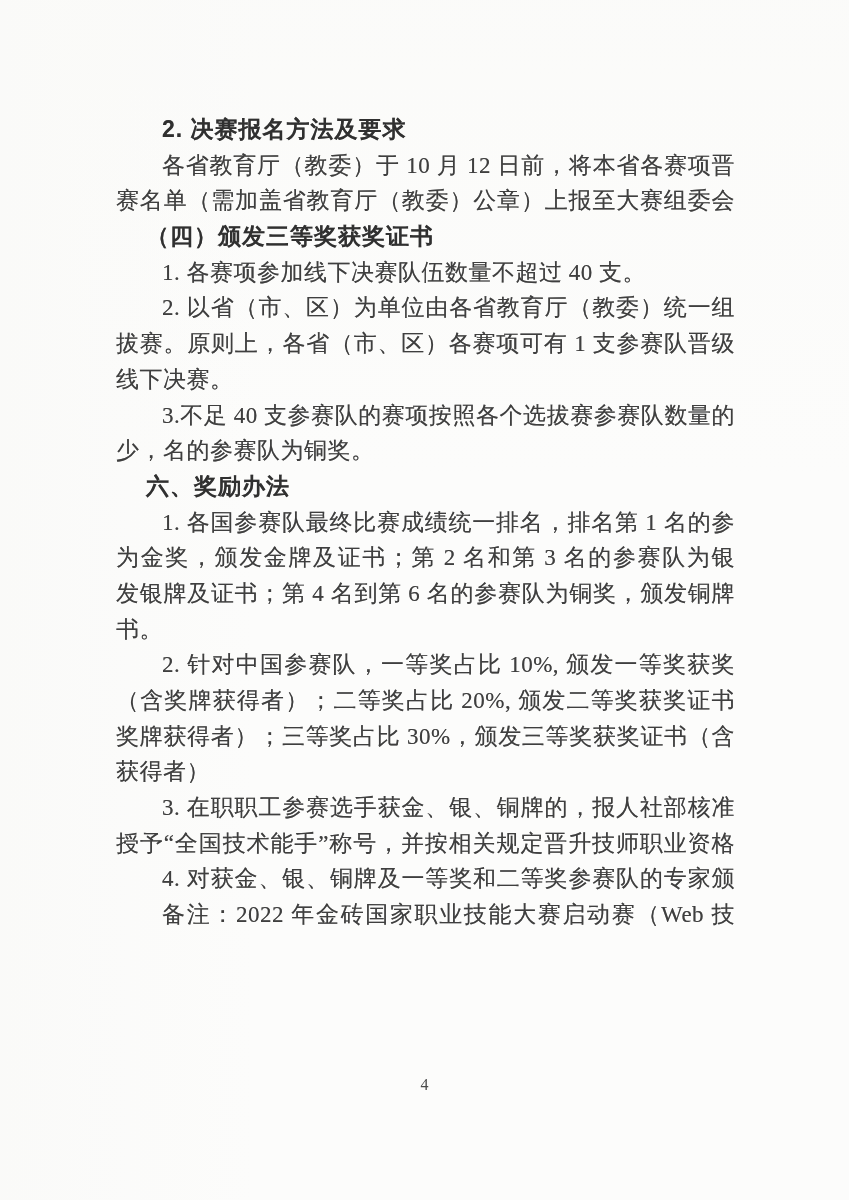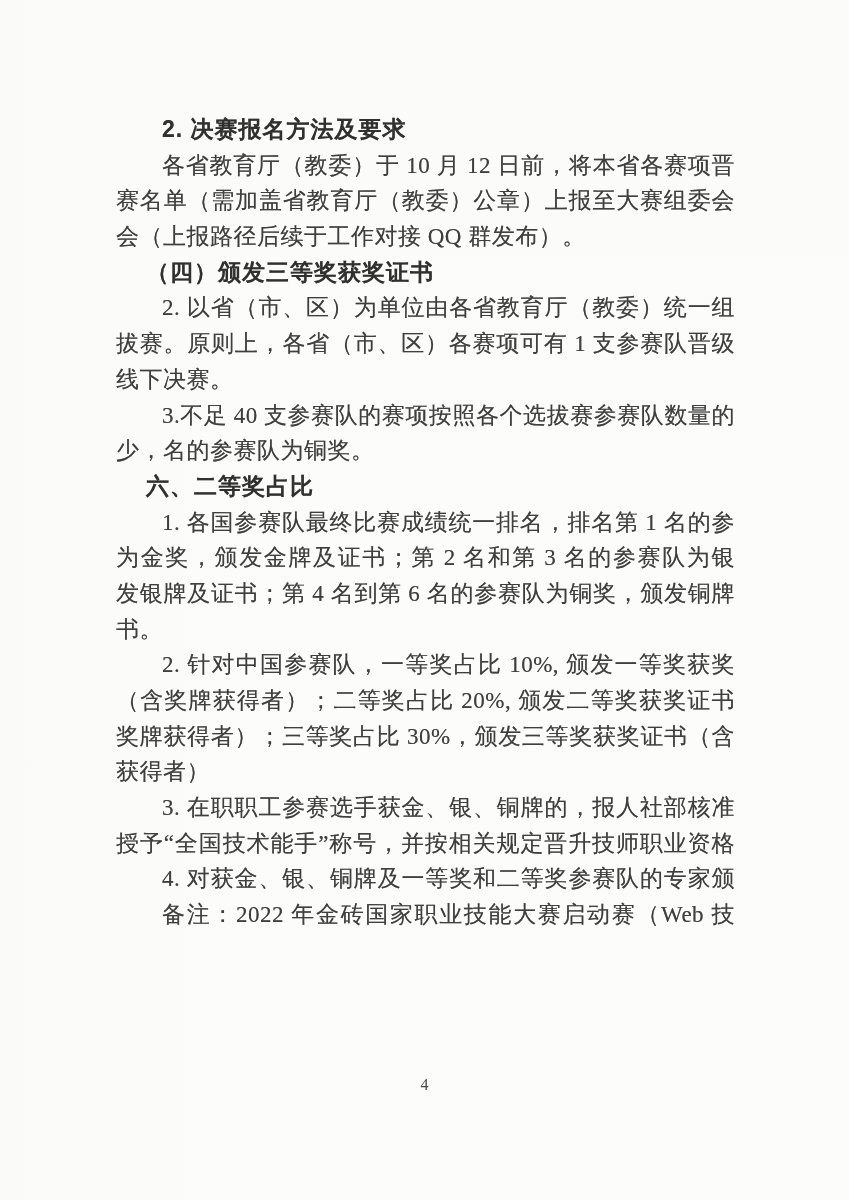--- a/index.html
+++ b/index.html
@@ -72,28 +72,28 @@
   }
 </style>
 </head>
 <body>
 
 <div class="page">
   <div class="doc-content">
       <div class="line bold" style="padding-left: 2em;">2.  决赛报名方法及要求</div>
       <div class="line justify" style="padding-left: 2em;">各省教育厅（教委）于 10 月 12 日前，将本省各赛项晋级决</div>
       <div class="line justify">赛名单（需加盖省教育厅（教委）公章）上报至大赛组委会执委</div>
-      <div class="line">会（上报路径后续于工作对接 QQ 群发布）。</div>
       <div class="line bold" style="padding-left: 1.3em;">（四）颁发三等奖获奖证书</div>
+      <div class="line" style="padding-left: 2em;">1.  各赛项参加线下决赛队伍数量不超过 40 支。</div>
       <div class="line justify" style="padding-left: 2em;">2.  以省（市、区）为单位由各省教育厅（教委）统一组织选</div>
       <div class="line justify">拔赛。原则上，各省（市、区）各赛项可有 1 支参赛队晋级厦门</div>
       <div class="line">线下决赛。</div>
       <div class="line justify" style="padding-left: 2em;">3.不足 40 支参赛队的赛项按照各个选拔赛参赛队数量的多</div>
       <div class="line">少，名的参赛队为铜奖。</div>
-      <div class="line bold" style="padding-left: 1.3em;">六、二等奖占比</div>
+      <div class="line bold" style="padding-left: 1.3em;">六、奖励办法</div>
       <div class="line justify" style="padding-left: 2em;">1.  各国参赛队最终比赛成绩统一排名，排名第 1 名的参赛队</div>
       <div class="line justify">为金奖，颁发金牌及证书；第 2 名和第 3 名的参赛队为银奖，颁</div>
       <div class="line justify">发银牌及证书；第 4 名到第 6 名的参赛队为铜奖，颁发铜牌及证</div>
       <div class="line">书。</div>
       <div class="line justify" style="padding-left: 2em;">2.  针对中国参赛队，一等奖占比 10%, 颁发一等奖获奖证书</div>
       <div class="line justify">（含奖牌获得者）；二等奖占比 20%, 颁发二等奖获奖证书（含</div>
       <div class="line justify">奖牌获得者）；三等奖占比 30%，颁发三等奖获奖证书（含奖牌</div>
       <div class="line">获得者）</div>
       <div class="line justify" style="padding-left: 2em;">3.  在职职工参赛选手获金、银、铜牌的，报人社部核准后，</div>
       <div class="line justify">授予“全国技术能手”称号，并按相关规定晋升技师职业资格或</div>

